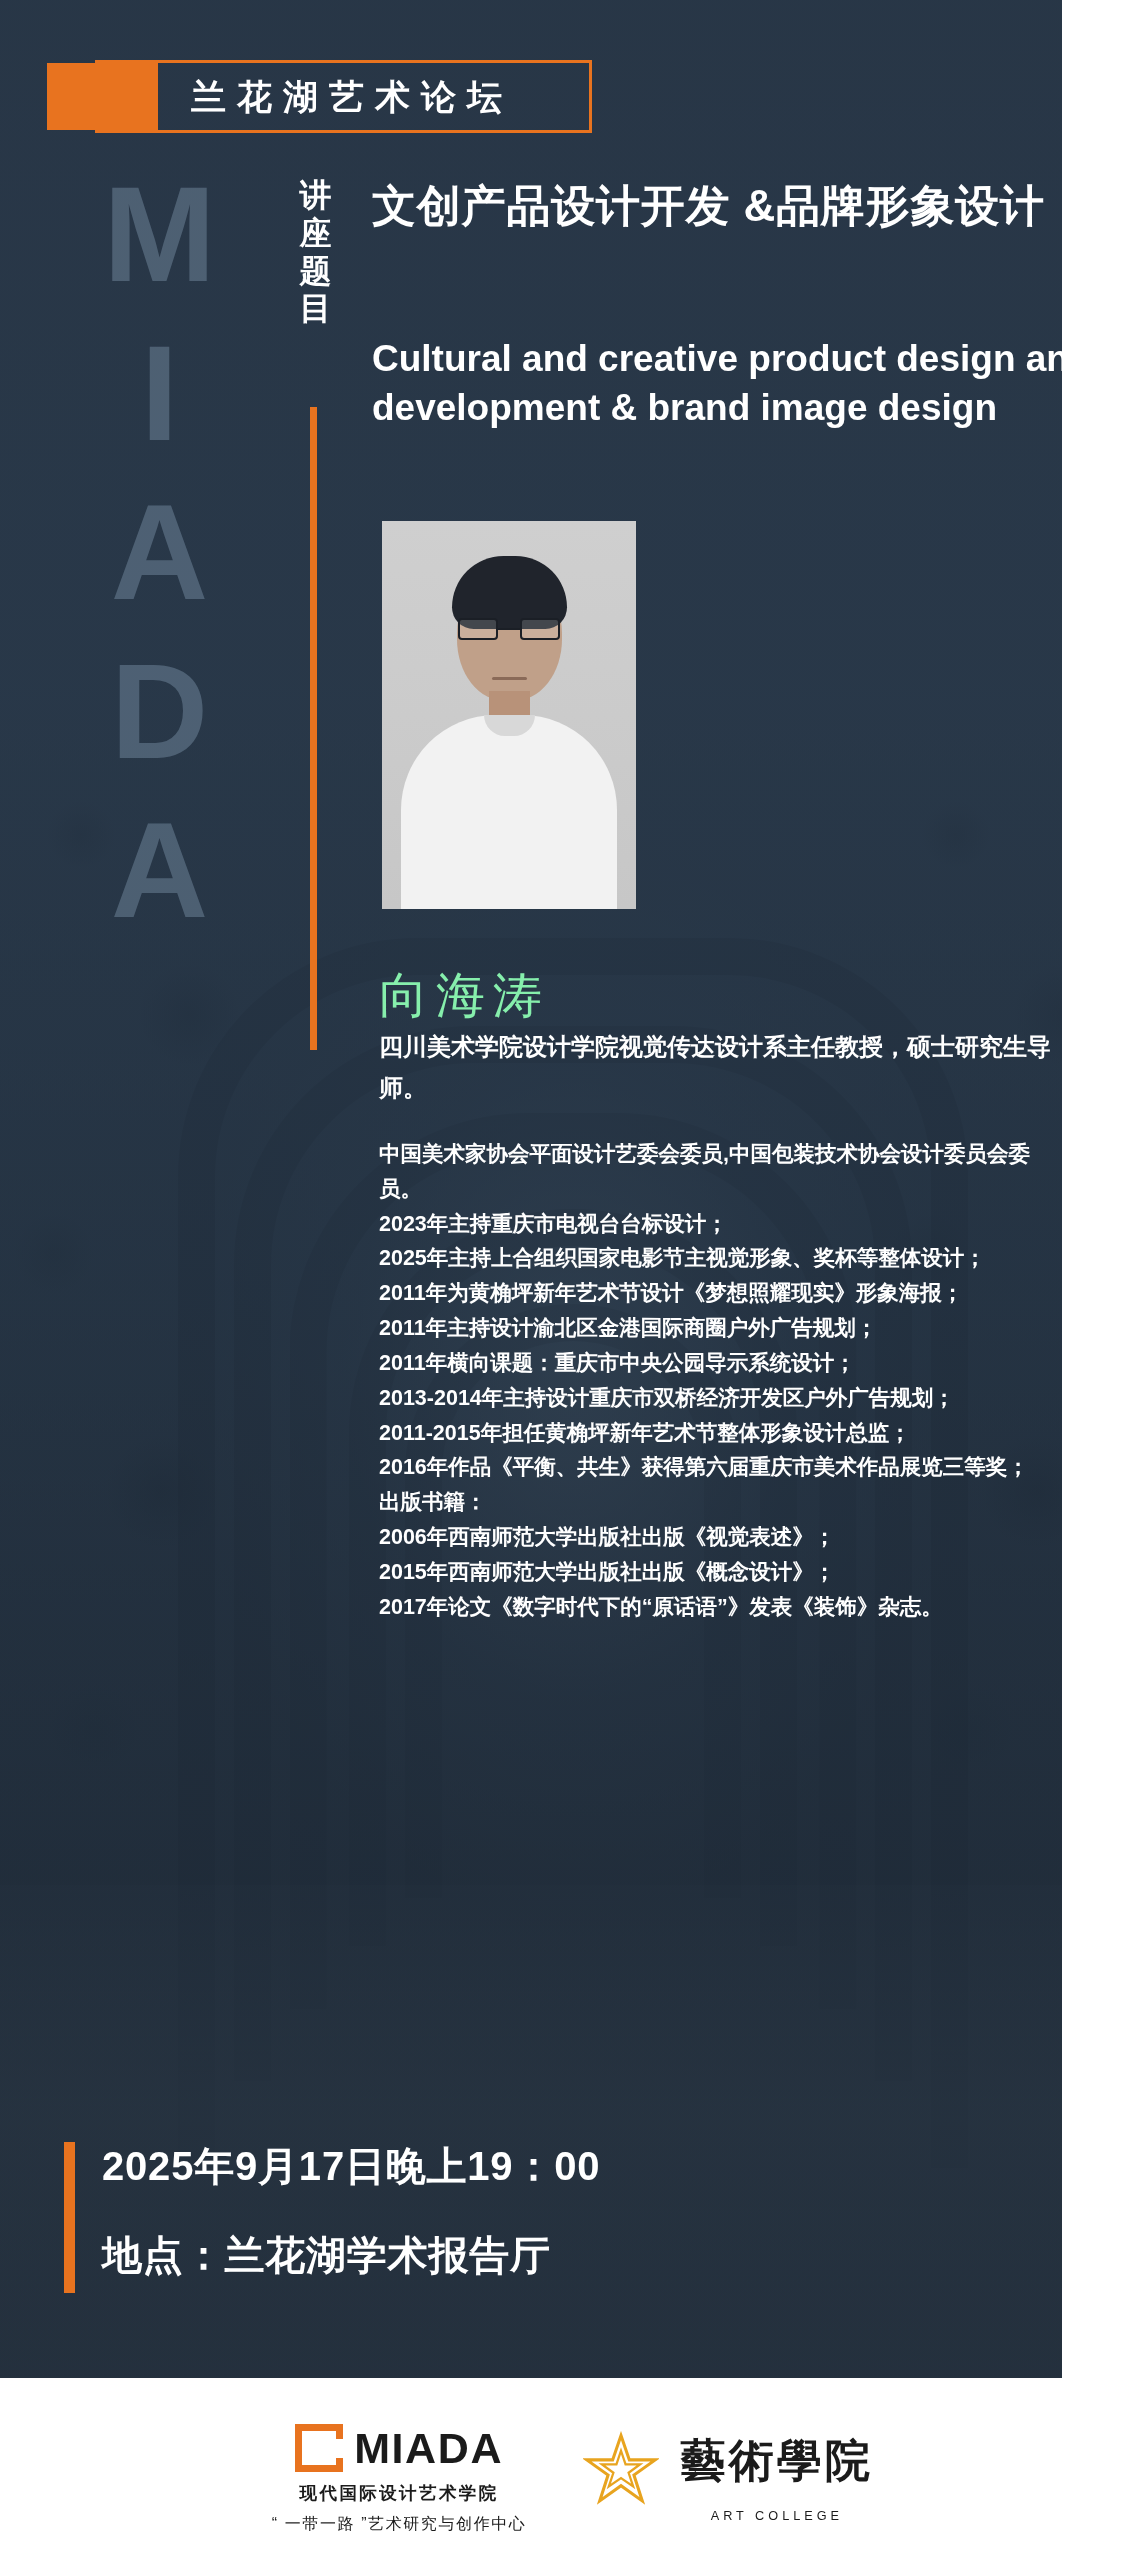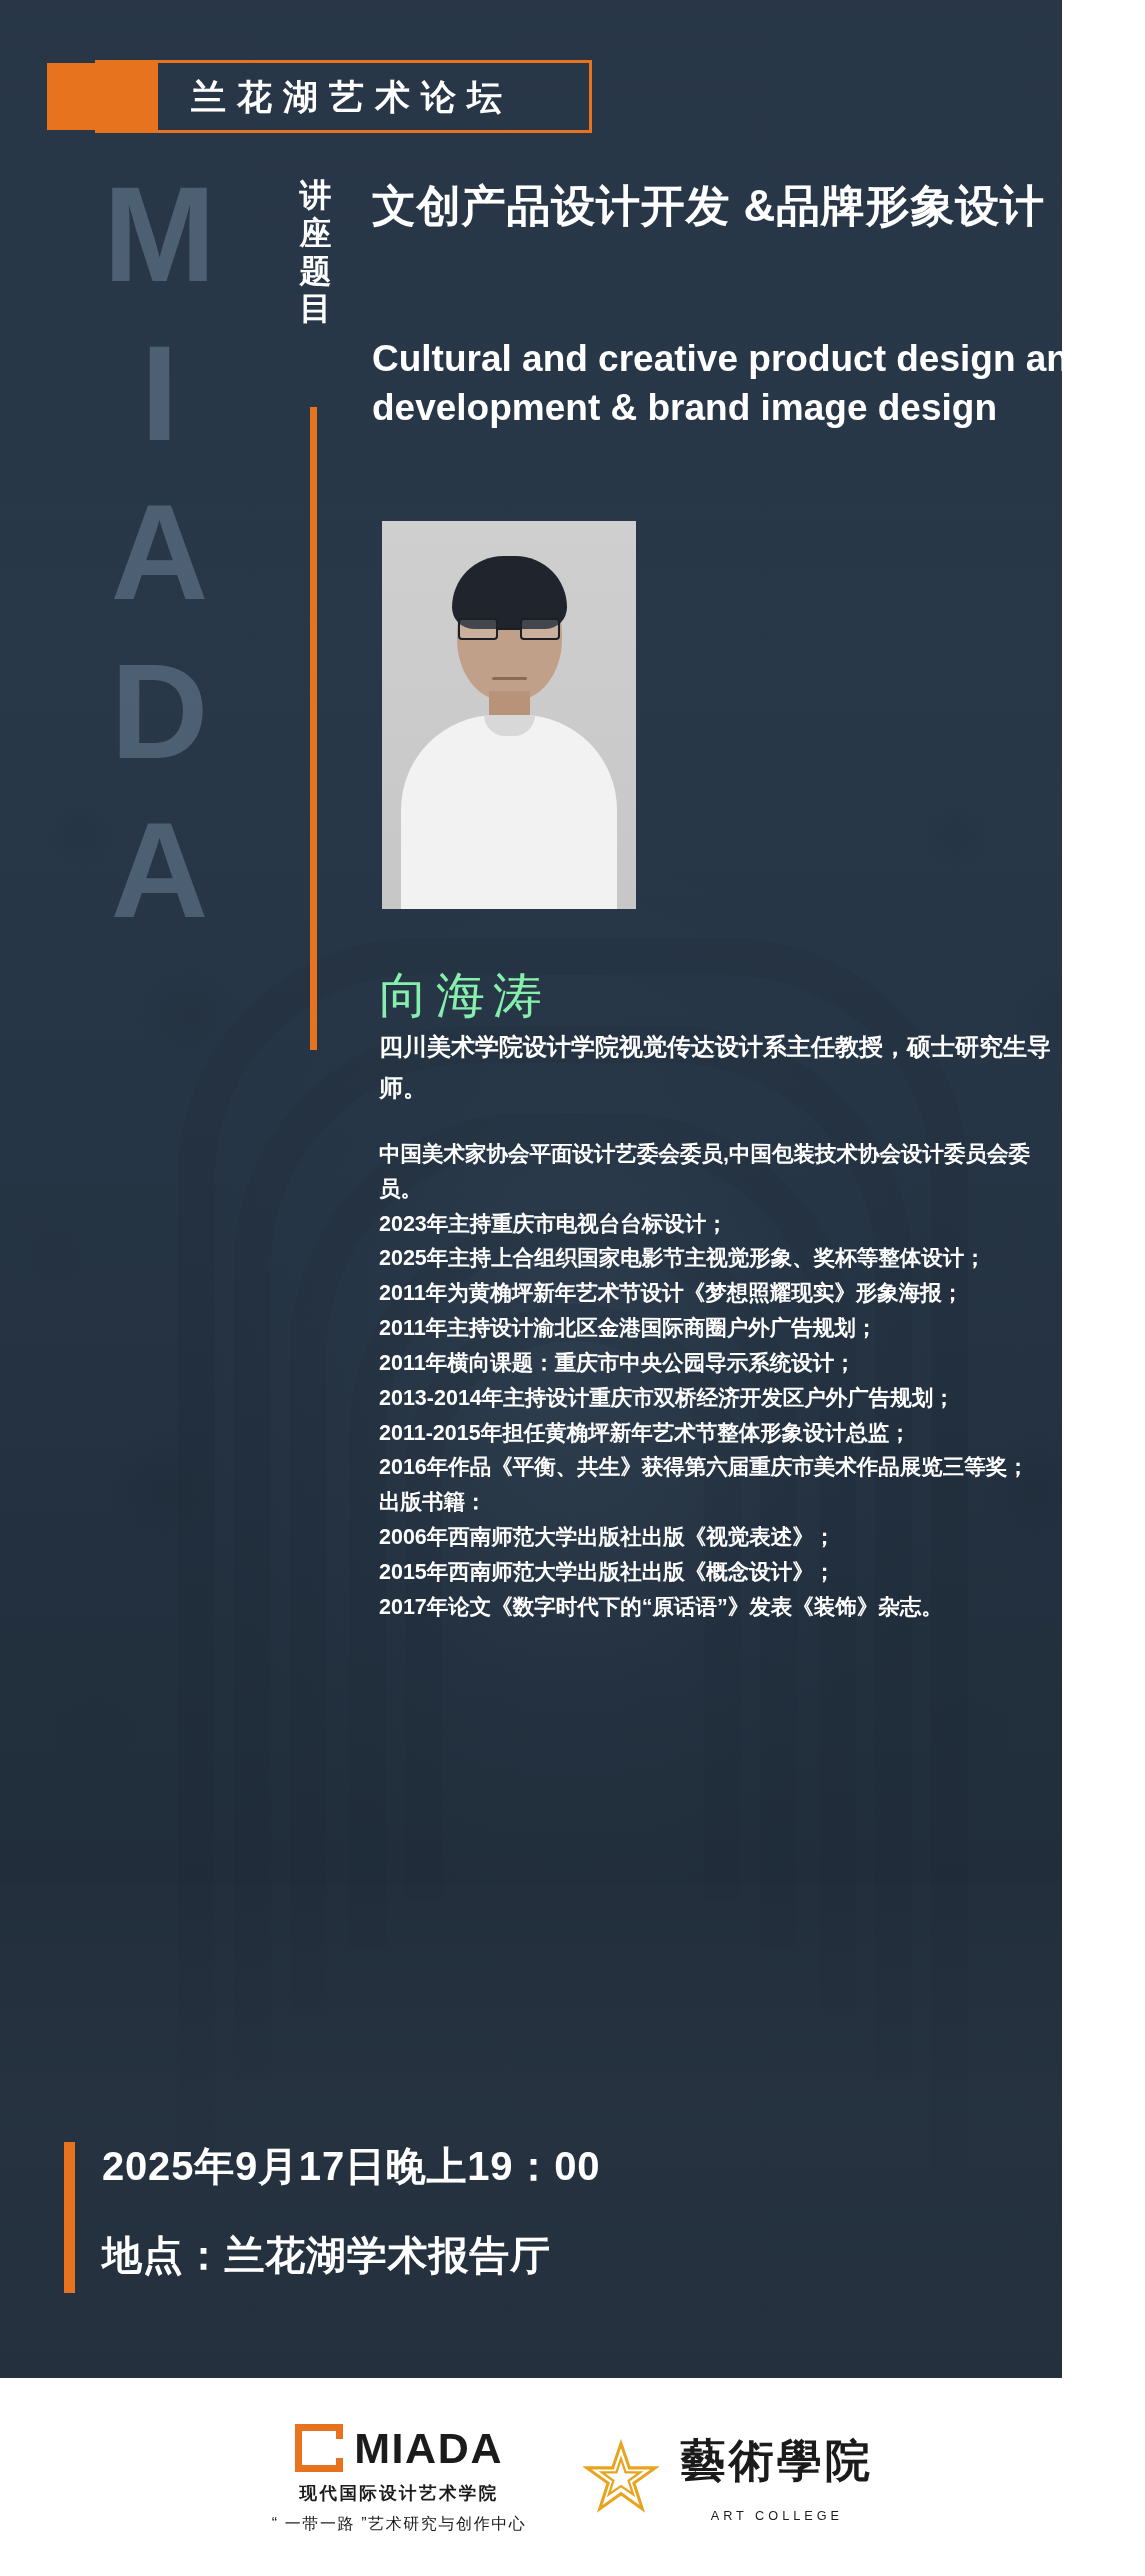--- a/index.html
+++ b/index.html
@@ -351,21 +351,21 @@
     font-weight: 700;
   }
   .logo-tag {
     font-size: 16px;
     color: #1b1b1b;
     letter-spacing: 1.6px;
     margin-top: 9.5px;
   }
   .logo-art {
     display: flex;
-    align-items: center;
+    align-items: flex-start;
     gap: 21px;
   }
   .star {
     width: 76px;
     height: 76px;
     position: relative;
   }
   .star svg { display: block; }
   .art-words {
     display: flex;

